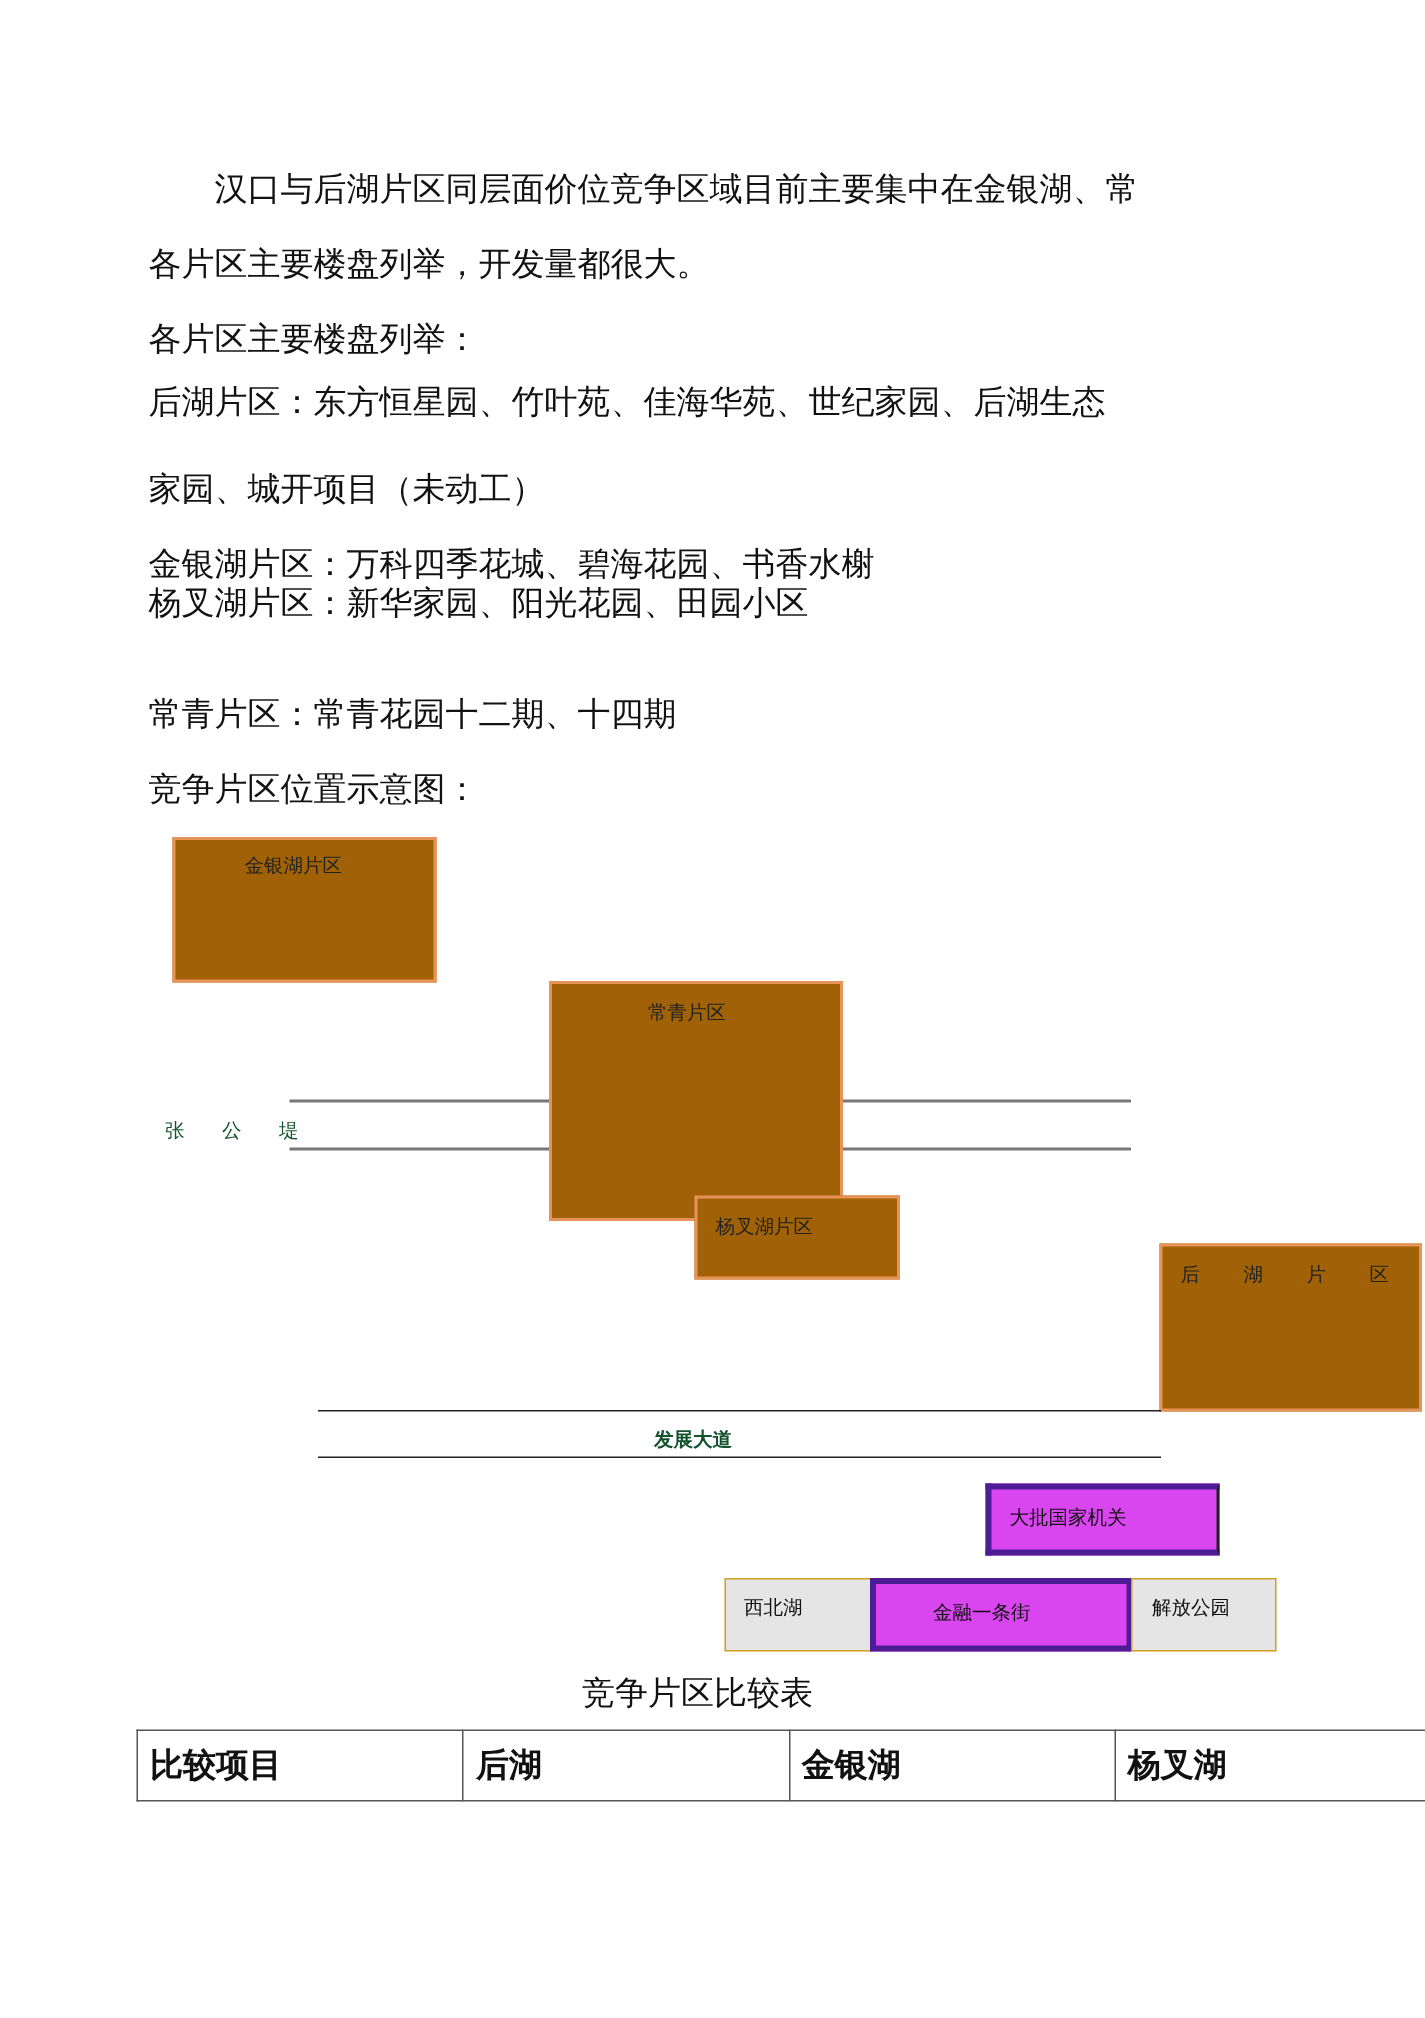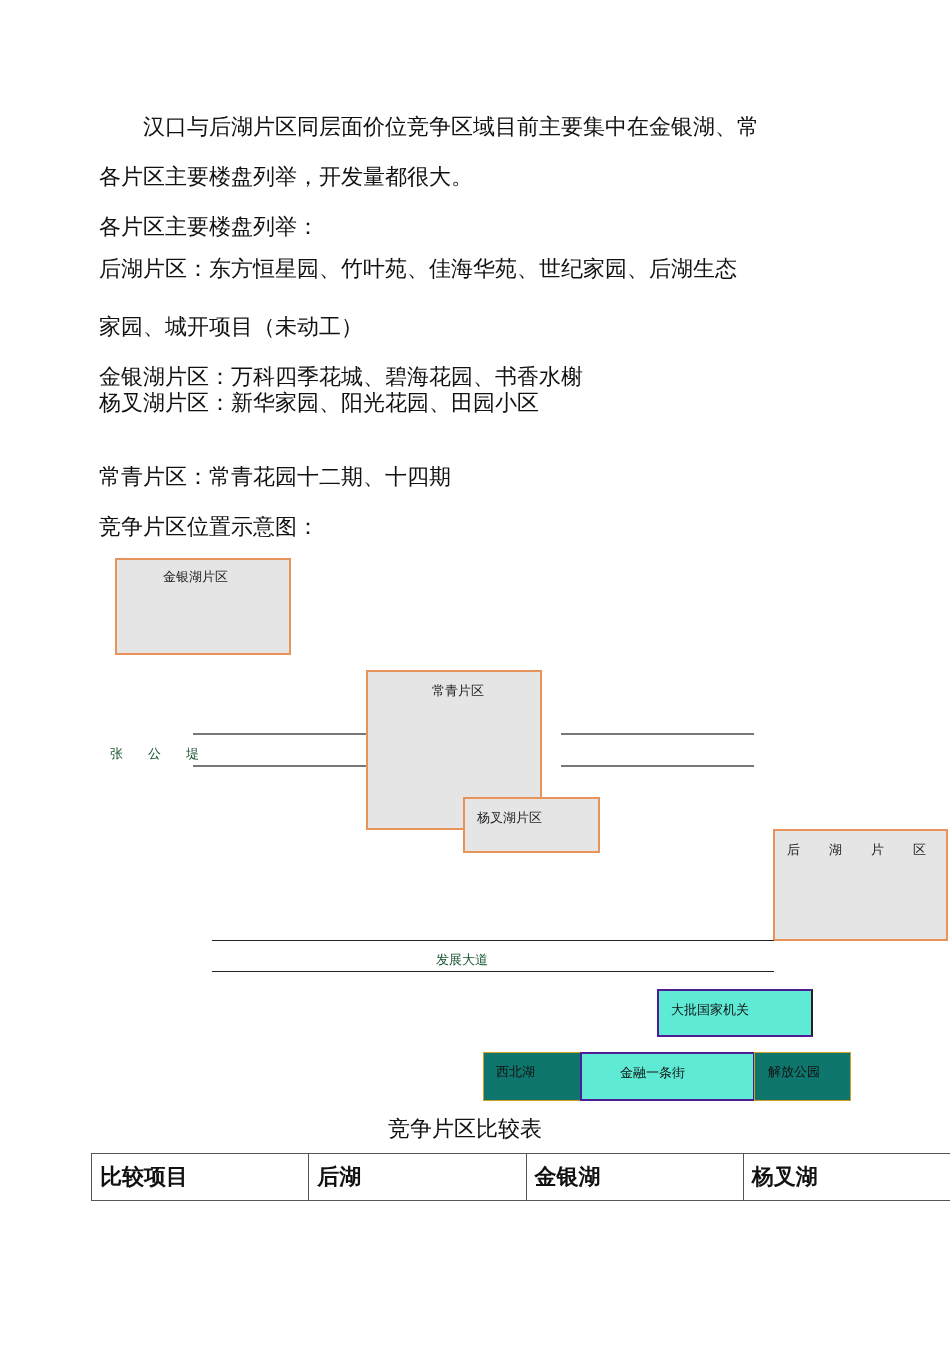--- a/index.html
+++ b/index.html
@@ -1,25 +1,25 @@
 <!DOCTYPE html>
 <html><head>
 <meta charset="utf-8">
 <style>
   html, body { margin:0; padding:0; background:#ffffff; }
   body { width:950px; height:1345px; position:relative; overflow:hidden;
          font-family:"DejaVu Serif","Liberation Serif",serif; color:#111; }
   .para { position:absolute; left:99px; font-size:22px; line-height:28px; white-space:nowrap; letter-spacing:0px; }
-  .box { position:absolute; box-sizing:border-box; border:2px solid #e8935a; background:#e5e5e5; }
+  .box { position:absolute; box-sizing:border-box; border:2px solid #e8935a; background:#a16207; }
   .box .lbl { position:absolute; font-size:13px; font-family:"DejaVu Sans","Liberation Sans",sans-serif; color:#222; white-space:nowrap; }
   .road { position:absolute; height:0; border-top:2px solid #777; }
   .road.dark { border-top:1.5px solid #222; }
   .maplbl { position:absolute; font-size:13px; font-family:"DejaVu Sans","Liberation Sans",sans-serif; color:#14532d; white-space:nowrap; }
-  .green { position:absolute; box-sizing:border-box; background:#0f766e; border:1px solid #d4a020;padding-left:23px; }
-  .plain { position:absolute; box-sizing:border-box; background:#5eead4; border:2px solid #4c1d95; }
+  .green { position:absolute; box-sizing:border-box; background:#e5e5e5; border:1px solid #d4a020;padding-left:23px; }
+  .plain { position:absolute; box-sizing:border-box; background:#d946ef; border:4px solid #4c1d95; }
   .table-title { position:absolute; left:0; width:930px; text-align:center; top:1114px; font-size:22px; }
   table.cmp { position:absolute; left:91px; top:1153px; border-collapse:collapse; width:870px; }
   table.cmp td { border:1.5px solid #555; height:46px; font-size:22px; padding:0 0 0 8px; vertical-align:middle; width:25%;font-weight:bold; }
 </style>
 </head>
 <body>
 
 <div class="para" style="top:113px; left:99px;">　　汉口与后湖片区同层面价位竞争区域目前主要集中在金银湖、常</div>
 <div class="para" style="top:163px;">各片区主要楼盘列举，开发量都很大。</div>
 <div class="para" style="top:213px;">各片区主要楼盘列举：</div>
@@ -35,35 +35,35 @@
   <div class="road" style="left:193px; top:733px; width:174px;"></div>
   <div class="road" style="left:193px; top:765px; width:174px;"></div>
   <div class="road" style="left:561px; top:733px; width:193px;"></div>
   <div class="road" style="left:561px; top:765px; width:193px;"></div>
   <div class="maplbl" style="left:110px; top:745px; letter-spacing:6px;">张　公　堤</div>
 
   <div class="box" style="left:115px; top:558px; width:176px; height:97px;">
     <span class="lbl" style="left:46px; top:8px;">金银湖片区</span>
   </div>
 
-  <div class="box" style="left:366px; top:670px; width:176px; height:160px;text-decoration:underline;">
+  <div class="box" style="left:366px; top:654px; width:196px; height:160px;text-decoration:underline;">
     <span class="lbl" style="left:64px; top:10px;">常青片区</span>
   </div>
 
   <div class="box" style="left:463px; top:797px; width:137px; height:56px;">
     <span class="lbl" style="left:12px; top:10px;">杨叉湖片区</span>
   </div>
 
   <div class="box" style="left:773px; top:829px; width:175px; height:112px;">
     <span class="lbl" style="left:12px; top:10px; letter-spacing:8px;">后　湖　片　区</span>
   </div>
 
   <div class="road dark" style="left:212px; top:940px; width:562px;"></div>
   <div class="road dark" style="left:212px; top:971px; width:562px;"></div>
-  <div class="maplbl" style="left:436px; top:951px;">发展大道</div>
+  <div class="maplbl" style="left:436px; top:951px;font-weight:bold;">发展大道</div>
 
   <div class="plain" style="left:657px; top:989px; width:156px; height:48px; border-right:2px solid #222;">
     <span class="lbl" style="position:absolute; left:12px; top:10px; font-size:13px; font-family:'DejaVu Sans','Liberation Sans',sans-serif;">大批国家机关</span>
   </div>
 
   <div class="green" style="left:483px; top:1052px; width:98px; height:49px;">
     <span style="position:absolute; left:12px; top:10px; font-size:13px; font-family:'DejaVu Sans','Liberation Sans',sans-serif;">西北湖</span>
   </div>
   <div class="plain" style="left:580px; top:1052px; width:175px; height:49px;text-align:right;">
     <span style="position:absolute; left:38px; top:10px; font-size:13px; font-family:'DejaVu Sans','Liberation Sans',sans-serif;">金融一条街</span>

